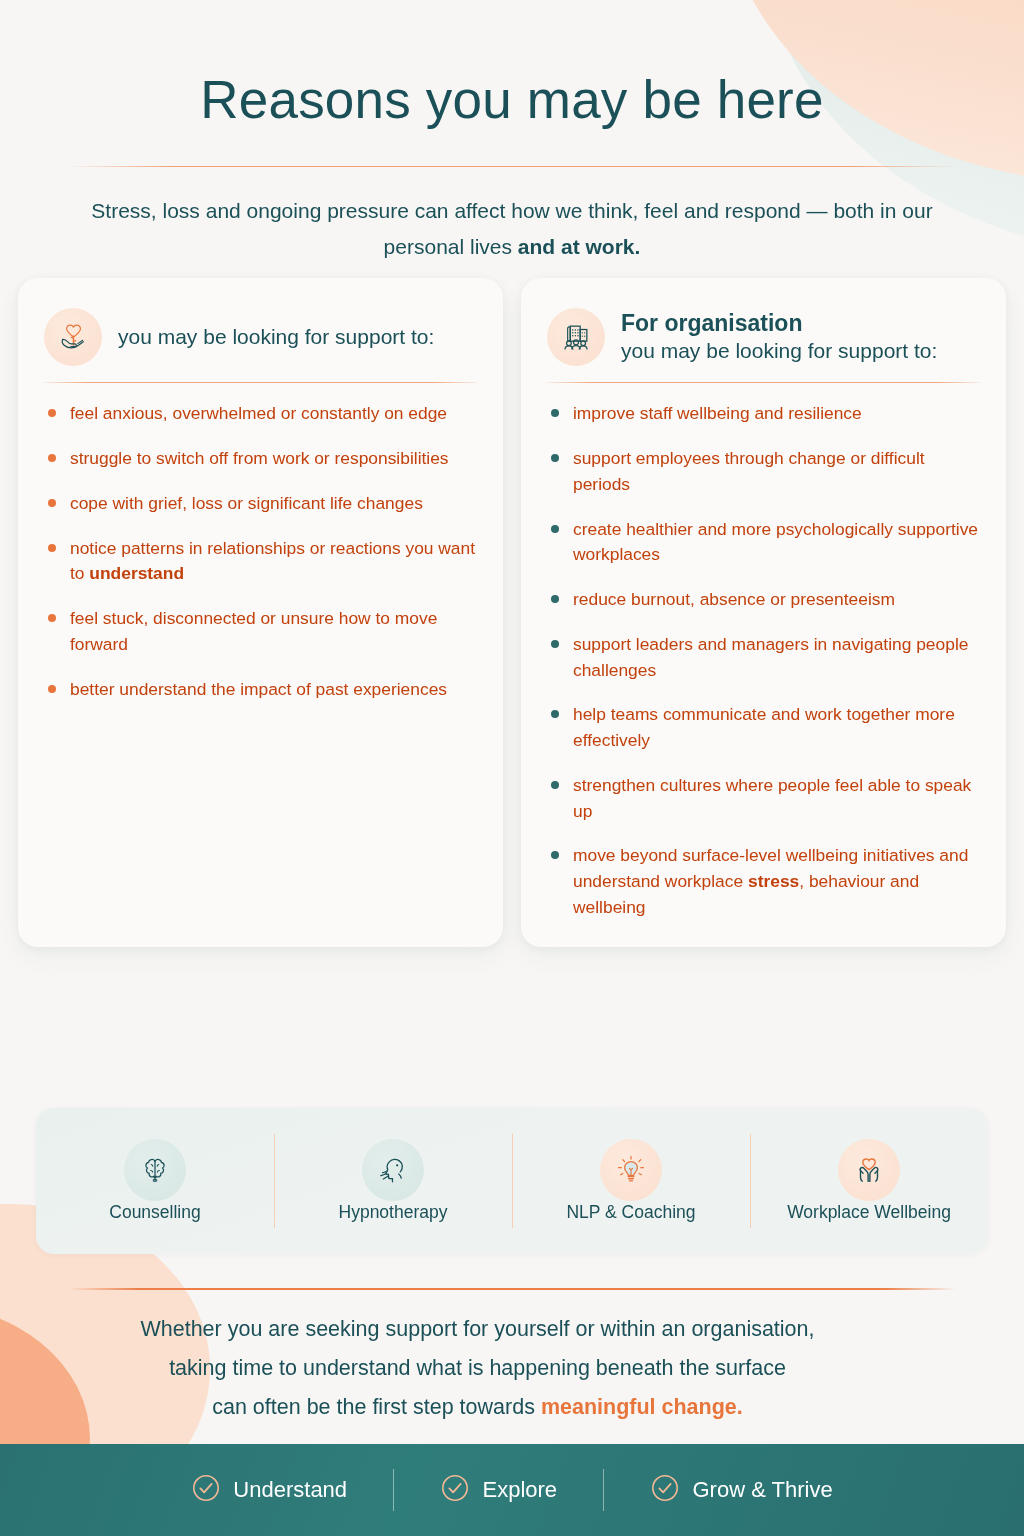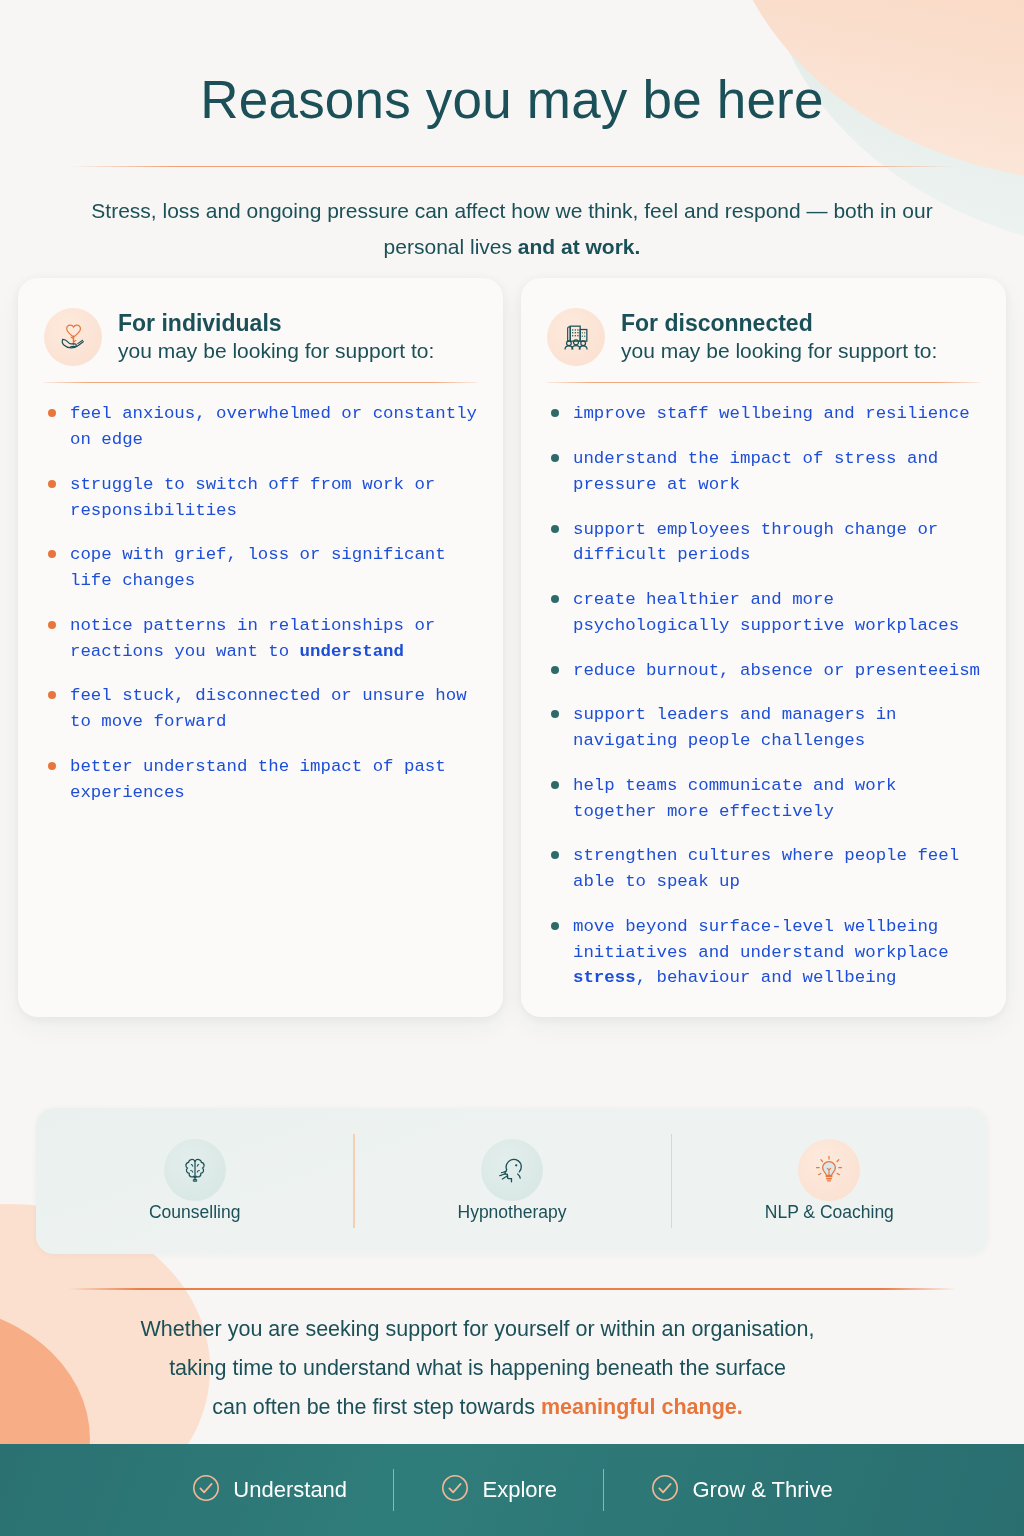--- a/index.html
+++ b/index.html
@@ -81,21 +81,21 @@
   .head-text{display:flex;flex-direction:column;gap:2px;}
   .head-title{font-size:23px;font-weight:700;color:var(--teal);line-height:1.12;}
   .head-sub{font-size:21px;font-weight:400;color:var(--teal);line-height:1.2;}
   .rule-card{
     height:1.4px;margin:16px 0 18px 0;
     background:linear-gradient(90deg,rgba(240,160,116,.15) 0%,#f1a87f 10%,#f1a87f 90%,rgba(240,160,116,.15) 100%);
   }
   ul.bullets{list-style:none;}
   ul.bullets li{
     position:relative;padding-left:26px;margin-bottom:19px;
-    font-size:17.4px;line-height:1.48;color:#1d4ed8;font-family:Liberation Mono, monospace;
+    font-size:17.4px;line-height:1.48;color:#c2410c;
   }
   ul.bullets li:last-child{margin-bottom:0;}
   ul.bullets li::before{
     content:"";position:absolute;left:4px;top:8px;
     width:8px;height:8px;border-radius:50%;
   }
   .left-list li::before{background:var(--orange);}
   .right-list li::before{background:#2e6a6a;}
   ul.bullets b{font-weight:700;}
   .right-list li{margin-bottom:21px;margin-top:10px;}
@@ -174,21 +174,20 @@
           <svg width="38" height="38" viewBox="0 0 48 48" fill="none">
             <path d="M16 14c0-3 2.2-5 4.8-5 1.9 0 3.2 1 3.9 2.3.7-1.3 2-2.3 3.9-2.3 2.6 0 4.8 2 4.8 5 0 3.3-3.6 6.1-8.7 10.2C19.6 20.1 16 17.3 16 14z" stroke="#e8763c" stroke-width="1.5"></path>
             <path d="M24.6 22v13" stroke="#e8763c" stroke-width="1.8"></path>
             <path d="M24.6 26l-3.4-2M24.6 30l3.4-2" stroke="#e8763c" stroke-width="1.5"></path>
             <path d="M11 27c3 0 5 1.6 6.4 3.2 1.2 1.4 2.3 2.6 4.2 2.6h4.6c1.3 0 2 .7 2 1.6 0 .9-.7 1.6-2 1.6h-5" stroke="#1b5058" stroke-width="1.5" stroke-linecap="round"></path>
             <path d="M11 27c-1.2 2.6-.4 5.5 1.8 7.5 2.4 2.2 5.8 3.3 9 3.3 3.2 0 6.3-1.2 8.8-3.1l6.4-4.8" stroke="#1b5058" stroke-width="1.5" stroke-linecap="round"></path>
             <path d="M30 32.4l6.2-4.3" stroke="#1b5058" stroke-width="1.3" stroke-linecap="round"></path>
           </svg>
         </div>
         <div class="head-text">
-          <div class="head-title">For individuals</div>
           <div class="head-sub">you may be looking for support to:</div>
         </div>
       </div>
       <div class="rule-card"></div>
       <ul class="bullets left-list">
           <li><span>feel anxious, overwhelmed or constantly on edge</span></li>
           <li><span>struggle to switch off from work or responsibilities</span></li>
           <li><span>cope with grief, loss or significant life changes</span></li>
           <li><span>notice patterns in relationships or reactions you want to </span><b>understand</b></li>
           <li><span>feel stuck, disconnected or unsure how to move forward</span></li>
@@ -220,28 +219,27 @@
             </g>
             <circle cx="15.5" cy="31.5" r="2.8" stroke="#1b5058" stroke-width="1.5"></circle>
             <path d="M10.8 39c0-2.6 2.1-4.4 4.7-4.4s4.7 1.8 4.7 4.4" stroke="#1b5058" stroke-width="1.5"></path>
             <circle cx="24" cy="30.4" r="3" stroke="#1b5058" stroke-width="1.5"></circle>
             <path d="M19 39c0-2.8 2.2-4.8 5-4.8s5 2 5 4.8" stroke="#1b5058" stroke-width="1.5"></path>
             <circle cx="32.6" cy="31.5" r="2.8" stroke="#1b5058" stroke-width="1.5"></circle>
             <path d="M27.9 39c0-2.6 2.1-4.4 4.7-4.4s4.7 1.8 4.7 4.4" stroke="#1b5058" stroke-width="1.5"></path>
           </svg>
         </div>
         <div class="head-text">
-          <div class="head-title">For disconnected</div>
+          <div class="head-title">For organisation</div>
           <div class="head-sub">you may be looking for support to:</div>
         </div>
       </div>
       <div class="rule-card"></div>
       <ul class="bullets right-list">
           <li><span>improve staff wellbeing and resilience</span></li>
-          <li><span>understand the impact of stress and pressure at work</span></li>
           <li><span>support employees through change or difficult periods</span></li>
           <li><span>create healthier and more psychologically supportive workplaces</span></li>
           <li><span>reduce burnout, absence or presenteeism</span></li>
           <li><span>support leaders and managers in navigating people challenges</span></li>
           <li><span>help teams communicate and work together more effectively</span></li>
           <li><span>strengthen cultures where people feel able to speak up</span></li>
           <li><span>move beyond surface-level wellbeing initiatives and understand workplace </span><b>stress</b><span>, behaviour and wellbeing</span></li>
         </ul>
     </div>
 
@@ -277,20 +275,31 @@
         <div class="svc-circle circ-peach">
           <svg width="42" height="42" viewBox="0 0 48 48" fill="none">
             <path d="M24 14.5c-4.3 0-7.3 3.2-7.3 7 0 2.7 1.5 4.4 2.8 5.8.9 1 1.4 1.8 1.5 2.9h6c.1-1.1.6-1.9 1.5-2.9 1.3-1.4 2.8-3.1 2.8-5.8 0-3.8-3-7-7.3-7z" fill="#d8e8ec" stroke="#e8763c" stroke-width="1.5"></path>
             <path d="M20.8 31.4h6.4M21.3 34h5.4M22.3 36.4h3.4" stroke="#e8763c" stroke-width="1.5" stroke-linecap="round"></path>
             <path d="M24 29v-5l-1.8-1.8M24 24l1.8-1.8" stroke="#e8763c" stroke-width="1.3" stroke-linecap="round"></path>
             <path d="M24 8.5v3M14.6 12.2l2 2.1M9.8 21.3h3M35.2 12.2l-2 2.1M38.2 21.3h-3M12.1 29.4l2.6-1.4M35.9 29.4l-2.6-1.4" stroke="#e8763c" stroke-width="1.4" stroke-linecap="round"></path>
           </svg>
         </div>
         <div class="svc-label">NLP &amp; Coaching</div>
       </div>
+      <div class="service">
+        <div class="svc-circle circ-peach">
+          <svg width="42" height="42" viewBox="0 0 48 48" fill="none">
+            <path d="M24 23.6c-4.4-3.2-7-5.5-7-8.3 0-2.3 1.8-3.9 3.9-3.9 1.5 0 2.6.8 3.1 1.8.5-1 1.6-1.8 3.1-1.8 2.1 0 3.9 1.6 3.9 3.9 0 2.8-2.6 5.1-7 8.3z" stroke="#e8763c" stroke-width="1.6"></path>
+            <path d="M23 37V29c0-1.4-.6-2.7-1.6-3.7l-3.6-3.5c-.9-.9-2.3-.9-3.2 0-.9.9-.9 2.3 0 3.2l2.6 2.6" stroke="#1b5058" stroke-width="1.6" stroke-linecap="round"></path>
+            <path d="M25 37V29c0-1.4.6-2.7 1.6-3.7l3.6-3.5c.9-.9 2.3-.9 3.2 0 .9.9.9 2.3 0 3.2l-2.6 2.6" stroke="#1b5058" stroke-width="1.6" stroke-linecap="round"></path>
+            <path d="M14.3 24.5v7.8c0 1.7.7 3.3 1.9 4.5M33.7 24.5v7.8c0 1.7-.7 3.3-1.9 4.5" stroke="#1b5058" stroke-width="1.6" stroke-linecap="round"></path>
+          </svg>
+        </div>
+        <div class="svc-label">Workplace Wellbeing</div>
+      </div>
     </div>
 
   <div class="rule-bottom"></div>
   <div class="closing">
     <div>Whether you are seeking support for yourself or within an organisation,</div>
     <div>taking time to understand what is happening beneath the surface</div>
     <div><span>can often be the first step towards </span><span class="hl">meaningful change.</span></div>
   </div>
 
   <div class="footer">

